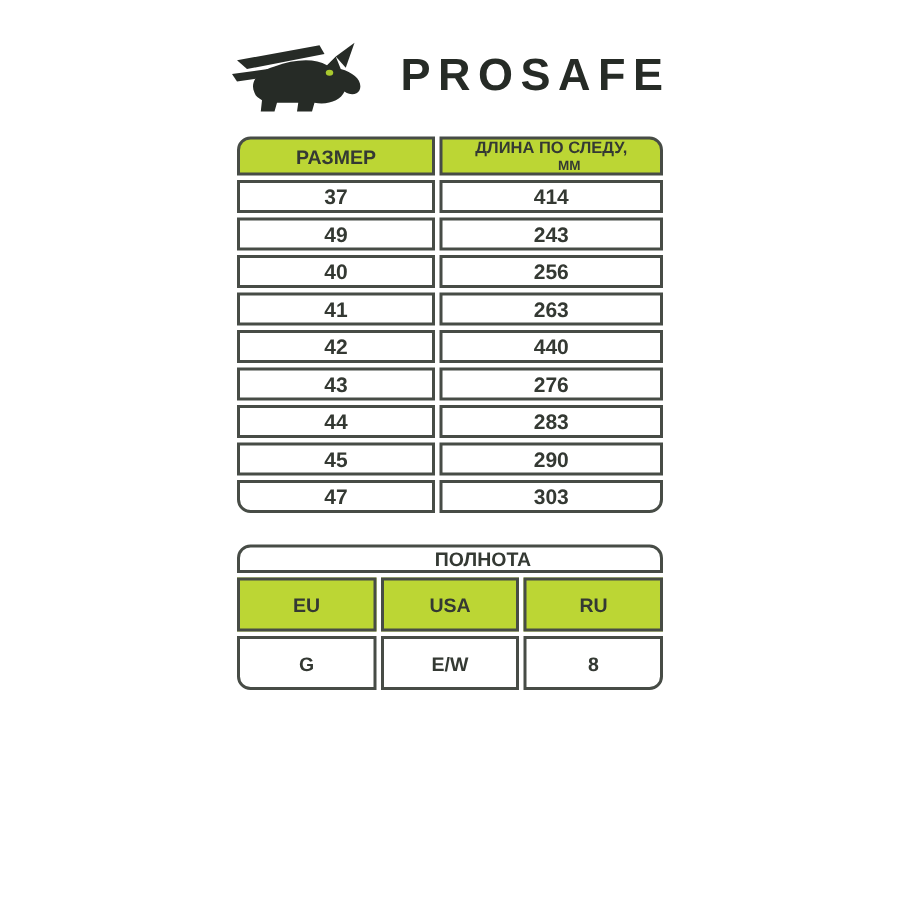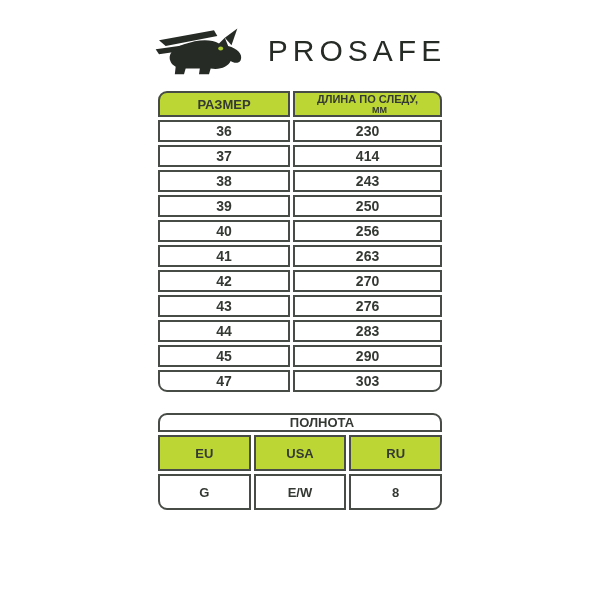--- a/index.html
+++ b/index.html
@@ -20,21 +20,21 @@
     display: flex;
     align-items: center;
     justify-content: center;
     gap: 14px;
     height: 62px;
     margin-bottom: 6px;
   }
   .logo svg { display: block; }
   .wordmark {
     font-size: 30px;
-    font-weight: normal;
+    font-weight: bold;
     letter-spacing: 5px;
     color: #262b26;
   }
   
   table {
     width: 100%;
     border-collapse: separate;
     border-spacing: 3px;
     table-layout: fixed;
   }
@@ -103,46 +103,38 @@
           <span>РАЗМЕР</span>
         </th>
         <th class="green-cell">
           <div class="hdr-line1">ДЛИНА ПО СЛЕДУ,</div>
           <div class="hdr-line2">ММ</div>
         </th>
       </tr>
     </thead>
     <tbody>
       <tr>
-        <td>36</td>
-        <td>230</td>
-      </tr>
-      <tr>
         <td>37</td>
         <td>414</td>
       </tr>
       <tr>
-        <td>38</td>
+        <td>49</td>
         <td>243</td>
-      </tr>
-      <tr>
-        <td>39</td>
-        <td>250</td>
       </tr>
       <tr>
         <td>40</td>
         <td>256</td>
       </tr>
       <tr>
         <td>41</td>
         <td>263</td>
       </tr>
       <tr>
         <td>42</td>
-        <td>270</td>
+        <td>440</td>
       </tr>
       <tr>
         <td>43</td>
         <td>276</td>
       </tr>
       <tr>
         <td>44</td>
         <td>283</td>
       </tr>
       <tr>

